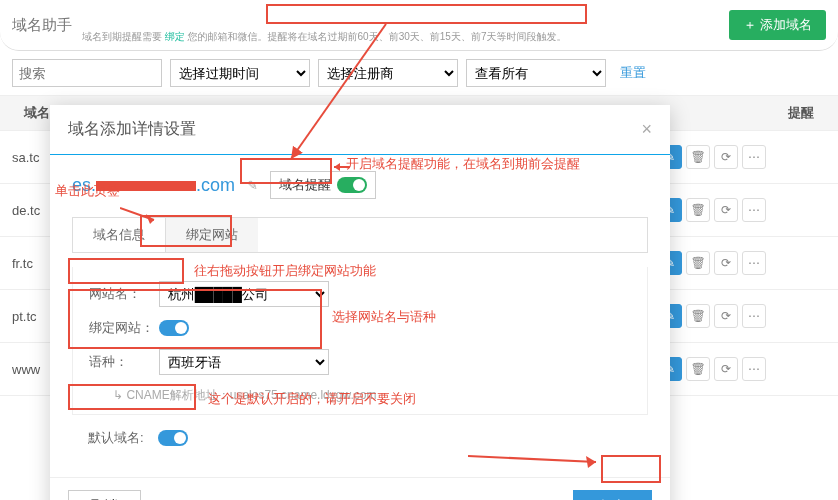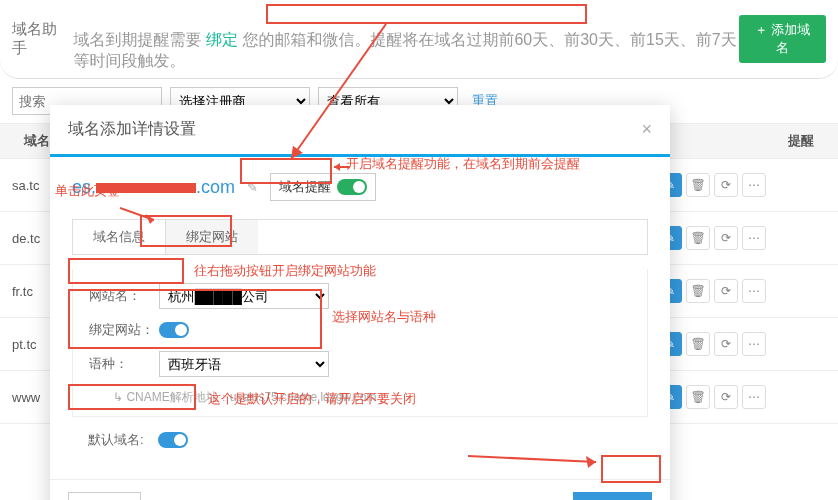--- a/index.html
+++ b/index.html
@@ -1,21 +1,21 @@
 <!DOCTYPE html>
 <html><head>
 <meta charset="utf-8">
 <style>
 * { box-sizing: border-box; margin: 0; padding: 0; }
 body { font-family: "Microsoft YaHei", Arial, sans-serif; font-size: 13px; color: #333; background: #fff; width: 838px; height: 500px; overflow: hidden; position: relative; }
 
 
 .header { display: flex; align-items: center; padding: 6px 12px; border-bottom: 1px solid #ddd; border-radius: 19px; }
 .header-title { color: #777; font-size: 15px; margin-right: 10px; }
-.header-text { color: #999; font-size: 16px; margin-top: 24px; }
+.header-text { color: #999; font-size: 10px; margin-top: 24px; }
 .header-text .link { color: #1abc9c; }
 .add-btn { margin-left: auto; background: #27ae60; color: #fff; padding: 6px 14px; border: none; border-radius: 3px; font-size: 13px; cursor: pointer; }
 
 
 .filters { display: flex; gap: 8px; padding: 8px 12px; align-items: center; }
 .filters input[type=text] { width: 150px; height: 28px; border: 1px solid #ccc; padding: 0 6px; }
 .filters select { width: 140px; height: 28px; border: 1px solid #ccc; background: #fff; padding: 0 4px; }
 .reset-link { color: #3498db; margin-left: 6px; text-decoration: none; }
 
 
@@ -32,21 +32,21 @@
 .trow { display: flex; align-items: center; padding: 14px 12px; border-bottom: 1px solid #eee; }
 .trow .col-domain { color: #555; }
 .ops-icons { display: flex; gap: 4px; }
 .op-icon { width: 24px; height: 24px; border: 1px solid #ddd; border-radius: 3px; display: flex; align-items: center; justify-content: center; color: #888; font-size: 12px; }
 .op-icon.blue { background: #3498db; color: #fff; border-color: #3498db; }
 .toggle-green { width: 30px; height: 16px; background: #27ae60; border-radius: 8px; position: relative; }
 .toggle-green::after { content: ''; position: absolute; width: 12px; height: 12px; background: #fff; border-radius: 50%; top: 2px; right: 2px; }
 
 
 .modal { position: absolute; top: 105px; left: 50px; width: 620px; background: #fff; box-shadow: 0 4px 20px rgba(0,0,0,.2); z-index: 100; }
-.modal-header { padding: 14px 18px; border-bottom: 3px solid #0ea5e9; display: flex; align-items: center; gap: 42px; }
+.modal-header { padding: 14px 18px; border-bottom: 1px solid #0ea5e9; display: flex; align-items: center; gap: 42px; }
 .modal-title { font-size: 16px; color: #555; }
 .modal-close { margin-left: auto; color: #aaa; font-size: 18px; cursor: pointer; }
 
 .modal-body { padding: 16px 22px; }
 .domain-row { display: flex; align-items: center; gap: 12px; margin-bottom: 18px; }
 .domain-name { color: #3498db; font-size: 18px; background: #fff; position: relative; }
 .domain-name .redact { display: inline-block; width: 100px; height: 10px; background: #e74c3c; vertical-align: middle; }
 .edit-icon { color: #aaa; }
 .remind-label { border: 1px solid #ccc; padding: 4px 8px; display: flex; align-items: center; gap: 6px; }
 .toggle-on { width: 30px; height: 16px; background: #27ae60; border-radius: 8px; position: relative; display: inline-block; }
@@ -82,20 +82,21 @@
 <div class="header">
   <span class="header-title">域名助手</span>
   <span class="header-text">
     <span>域名到期提醒需要 </span><span class="link">绑定</span><span> 您的邮箱和微信。</span><span>提醒将在域名过期前60天、前30天、前15天、前7天等时间段触发。</span>
   </span>
   <button class="add-btn">＋ 添加域名</button>
 </div>
 
 <div class="filters">
   <input type="text" placeholder="搜索" style="">
+  <select><option>选择过期时间</option></select>
   <select><option>选择注册商</option></select>
   <select><option>查看所有</option></select>
   <a href="#" class="reset-link">重置</a>
 </div>
 
 <div class="thead">
   <div class="col-domain">域名</div>
   <div class="col-bind">绑定网站</div>
   <div class="col-company">域名公司</div>
   <div class="col-created">创建日期</div>

